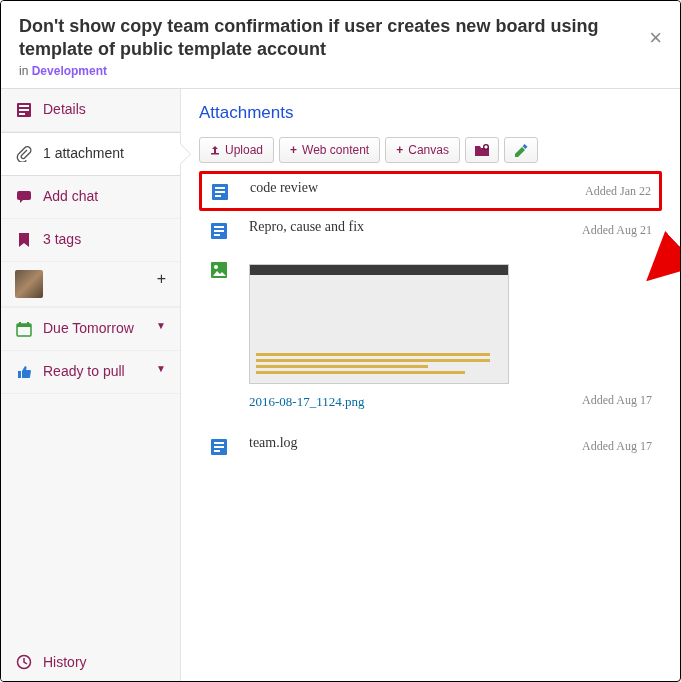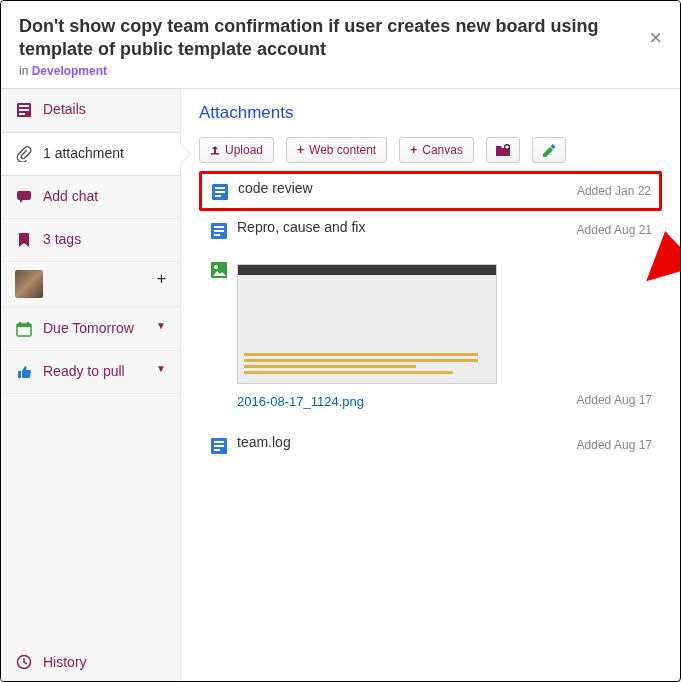--- a/index.html
+++ b/index.html
@@ -16,24 +16,24 @@
 .side-item.active::after { content: ""; position: absolute; right: -10px; top: 50%; transform: translateY(-50%); width: 0; height: 0; border-top: 10px solid transparent; border-bottom: 10px solid transparent; border-left: 10px solid #fff; filter: drop-shadow(1px 0 0 #ddd); }
 .side-item .icn { width: 18px; height: 18px; margin-right: 10px; display: inline-flex; align-items: center; justify-content: center; flex-shrink: 0; }
 .side-item.assignee { padding: 8px 14px; }
 .side-item.assignee .avatar { width: 28px; height: 28px; background: linear-gradient(135deg,#654,#a86,#543); border-radius: 2px; }
 .side-item .plus { margin-left: auto; color: #333; font-size: 16px; }
 .side-item .caret { margin-left: auto; color: #8c1e5a; font-size: 10px; }
 .side-history { position: absolute; bottom: 0; left: 0; right: 0; display: flex; align-items: center; padding: 12px 14px; color: #8c1e5a; cursor: pointer; }
 .side-history .icn { width: 18px; height: 18px; margin-right: 10px; display: inline-flex; align-items: center; justify-content: center; }
 .main { flex: 1; padding: 14px 18px; overflow-y: auto; position: relative; }
 .main h2 { font-size: 17px; font-weight: 400; color: #1d4ed8; margin-bottom: 14px; }
-.toolbar { display: flex; gap: 12px; margin-bottom: 8px; }
+.toolbar { display: flex; gap: 5px; margin-bottom: 8px; }
 .tbtn { border: 1px solid #ccc; background: linear-gradient(#fff,#f2f2f2); border-radius: 3px; padding: 5px 10px; font-size: 12px; color: #8c1e5a; display: inline-flex; align-items: center; gap: 5px; cursor: pointer; }
 .tbtn.iconly { padding: 5px 8px; }
-.attach-row { display: flex; align-items: flex-start; padding: 8px 10px; gap: 8px; border-bottom: 1px solid transparent; }
+.attach-row { display: flex; align-items: flex-start; padding: 8px 10px; gap: 20px; border-bottom: 1px solid transparent; font-family: Liberation Serif, serif; }
 .attach-row .aicon { width: 20px; height: 20px; flex-shrink: 0; display: inline-flex; align-items: center; justify-content: center; margin-top: 2px; }
 .attach-row .name { flex: 1; color: #333; font-size: 14px; }
 .attach-row .date { color: #888; font-size: 12px; white-space: nowrap; align-self: center; }
 .attach-row.highlight { border: 3px solid #e80000; border-radius: 2px; padding: 6px 8px; }
 .thumb { width: 260px; height: 120px; background: #ededed; border: 1px solid #ccc; margin: 6px 0 6px 32px; position: relative; overflow: hidden; }
 .thumb .bar { height: 10px; background: #3a3a3a; }
 .thumb .lines { position: absolute; bottom: 6px; left: 6px; right: 6px; }
 .thumb .lines div { height: 3px; background: #d9b24a; margin-bottom: 3px; width: 95%; }
 .thumb-caption { margin-left: 32px; font-size: 13px; color: #0369a1; padding: 4px 0 8px 0; }
 .arrow-overlay { position: absolute; top: 108px; left: 460px; pointer-events: none; }

